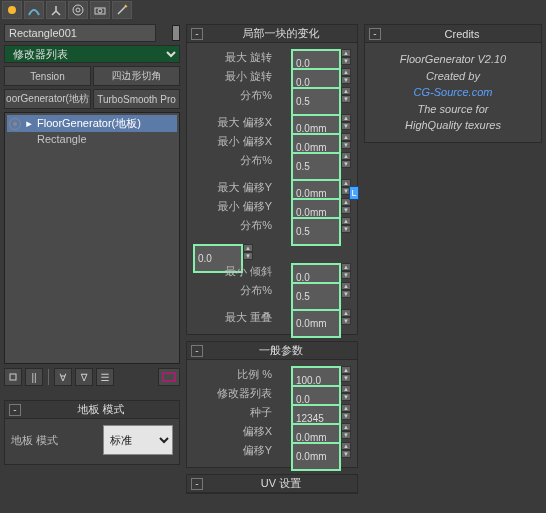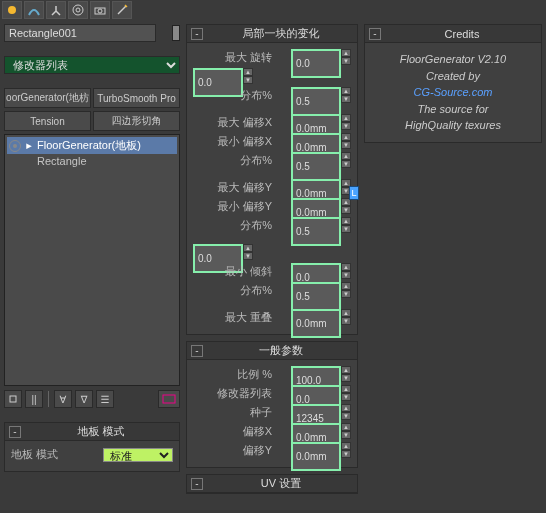--- a/index.html
+++ b/index.html
@@ -28,21 +28,21 @@
   }
   .main {
     display: flex;
     gap: 6px;
     padding: 4px;
   }
   .col-left { width: 176px; }
   .col-mid  { width: 172px; }
   .col-right{ flex: 1; min-width: 160px;}
   .field-row {
-    display: flex; gap: 16px; margin-bottom: 14px; align-items: center;
+    display: flex; gap: 16px; margin-bottom: 3px; align-items: center;
   }
   .text-input {
     background: #525252;
     border: 1px solid #2a2a2a;
     color: #ddd;
     height: 18px;
     padding: 1px 4px;
     font-size: 11px;
     flex: 1;
   }
@@ -154,25 +154,25 @@
     position: absolute;
     left: 349px;
     top: 186px;
     width: 10px; height: 14px;
     background: #4aa3ff;
     border: 1px solid #1a4a7a;
     display: flex; align-items:center; justify-content:center;
     font-size: 9px; color: #fff;
   }
   .select {
-    background: #bef264;
+    background: #e5e5e5;
     border: 1px solid #888;
     color: #222;
     font-size: 11px;
-    height: 14px;
+    height: 30px;
     padding: 0 2px;
   }
   .cb {
     width: 12px; height: 12px; border: 1px solid #888; background: #4a4a4a;
   }
   .credits-body {
     text-align: center;
     padding: 8px 4px;
     line-height: 1.5;
     font-size: 11px;
@@ -225,26 +225,26 @@
     <div class="field-row">
       <input class="text-input" value="Rectangle001" style="">
       <div class="color-swatch"></div>
     </div>
     <div class="field-row">
       <select class="text-input" style="background:#14532d">
         <option>修改器列表</option>
       </select>
     </div>
     <div class="tab-row">
+      <div class="btn">Tension</div>
+      <div class="btn">四边形切角</div>
+    </div>
+    <div class="tab-row">
       <div class="btn">oorGenerator(地枋</div>
       <div class="btn">TurboSmooth Pro</div>
-    </div>
-    <div class="tab-row">
-      <div class="btn">Tension</div>
-      <div class="btn">四边形切角</div>
     </div>
     <div class="stack-list">
       <div class="stack-item selected">
         <span class="eye-icon"></span>
         <span style="width:8px;text-align:center">▸</span>
         <span>FloorGenerator(地板)</span>
       </div>
       <div class="stack-item">
         <span style="width:12px"></span>
         <span style="width:8px"></span>
@@ -299,20 +299,21 @@
             <span class="param-label">最大 旋转</span>
             <div class="spinner">
               <input class="spinner-input" value="0.0" style="">
               <div class="spinner-btns">
                 <div class="sp-btn">▲</div>
                 <div class="sp-btn">▼</div>
               </div>
             </div>
           </div>
           <div class="param-row">
+            <span class="param-label">最小 旋转</span>
             <div class="spinner">
               <input class="spinner-input" value="0.0" style="">
               <div class="spinner-btns">
                 <div class="sp-btn">▲</div>
                 <div class="sp-btn">▼</div>
               </div>
             </div>
           </div>
           <div class="param-row">
             <span class="param-label">分布%</span>

